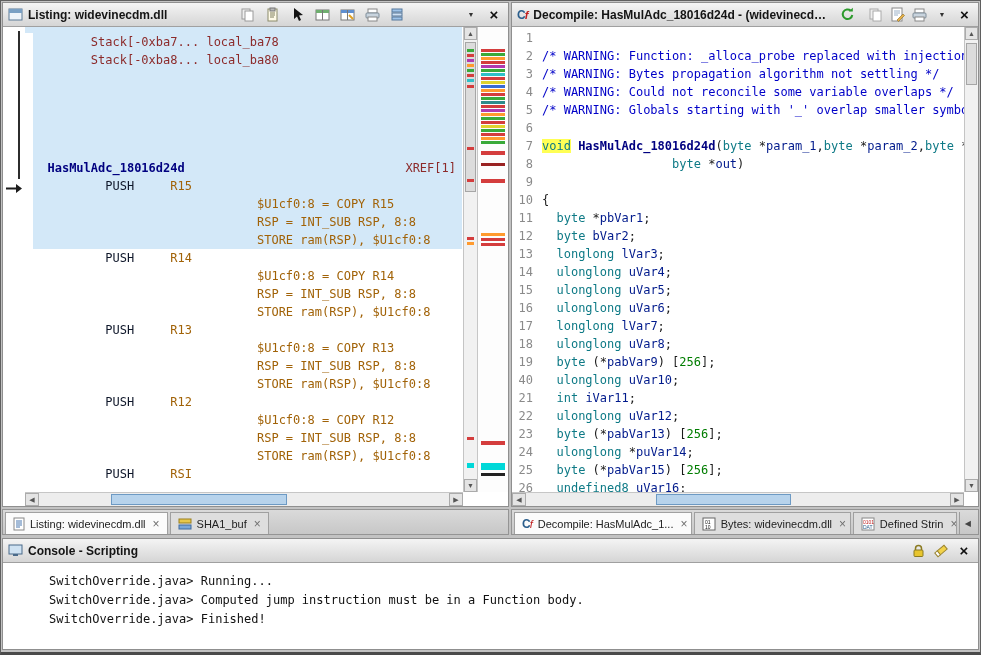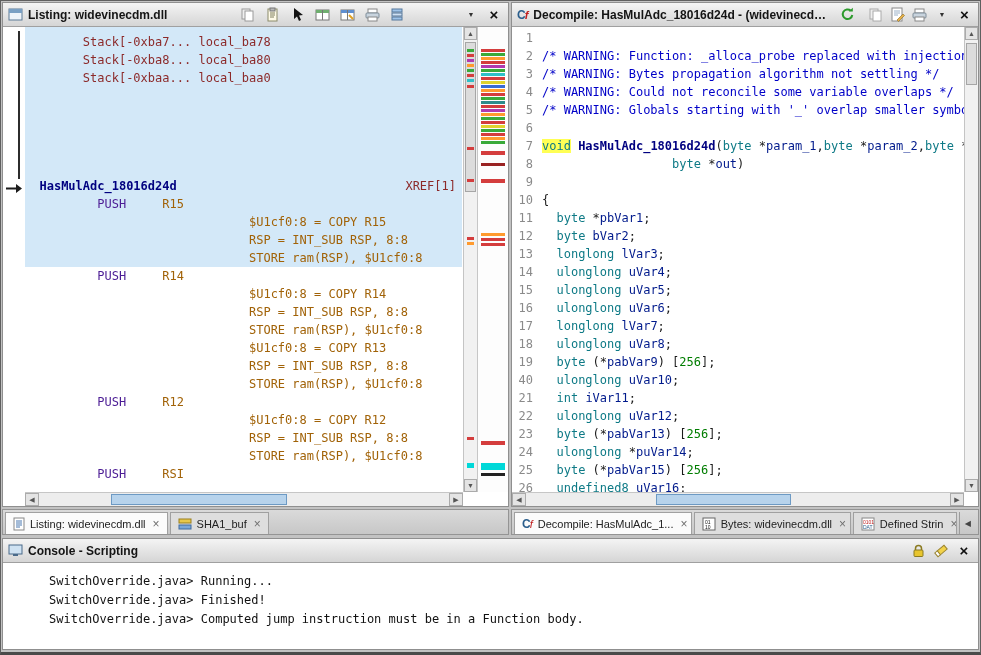--- a/index.html
+++ b/index.html
@@ -33,28 +33,28 @@
   #listing-panel{ left:1px; top:1px; width:507px; height:505px; }
   .pbody{ position:relative; height:calc(100% - 24px); background:#fff; overflow:hidden; }
   .gutter{ position:absolute; left:0; top:0; bottom:14px; width:22px; background:#fff; }
   .fn-bracket{ position:absolute; left:15px; top:4px; width:2px; height:148px; background:#2c2c2c; }
   .flow-arrow{ position:absolute; left:3px; top:153px; }
   #listing-lines{
     position:absolute; left:22px; right:46px; top:0; bottom:14px;
     overflow:hidden; font-family:"DejaVu Sans Mono", monospace; font-size:12px; line-height:18px;
   }
   #listing-lines::before{ content:""; display:block; height:6px; background:#d3e8f8; }
-  .lline{ height:18px; display:flex; justify-content:space-between; padding-right:6px; overflow:hidden; }
+  .lline{ height:18px; display:flex; justify-content:space-between; padding-right:6px; overflow:hidden;margin-left:8px; }
   .lline.sel{ background:#d3e8f8; }
   .lseg{ white-space:pre; }
   .c-pl{ color:#1a1a1a; }
   .c-st{ color:#8c2a2a; }
   .c-lb{ color:#000080; font-weight:bold; }
   .c-xr{ color:#8c2a2a; }
-  .c-mn{ color:#4c1d95; }
+  .c-mn{ color:#0f172a; }
   .c-rg{ color:#a16207; }
   .c-pc{ color:#a16207; }
   .vscroll{
     position:absolute; right:31px; top:0; bottom:14px; width:14px;
     background:#f1f1f1; border-left:1px solid #c4c4c4;
   }
   .sbtn{
     position:absolute; left:0; right:0; height:13px;
     background:#e4e4e4; border:1px solid #ababab;
     display:flex; align-items:center; justify-content:center;
@@ -207,23 +207,20 @@
         </span>
       </div>
       <div id="listing-lines">
           <div class="lline sel">
             <span class="lseg">        <span class="c-st">Stack[-0xba7...</span><span class="c-pl"> </span><span class="c-st">local_ba78</span></span>
           </div>
           <div class="lline sel">
             <span class="lseg">        <span class="c-st">Stack[-0xba8...</span><span class="c-pl"> </span><span class="c-st">local_ba80</span></span>
           </div>
           <div class="lline sel">
-            <span class="lseg">        <span class="c-st">Stack[-0xbaa...</span><span class="c-pl"> </span><span class="c-st">local_baa0</span></span>
-          </div>
-          <div class="lline sel">
             <span class="lseg"></span>
           </div>
           <div class="lline sel">
             <span class="lseg"></span>
           </div>
           <div class="lline sel">
             <span class="lseg"></span>
           </div>
           <div class="lline sel">
             <span class="lseg"></span>
@@ -251,20 +248,23 @@
             <span class="lseg">          <span class="c-mn">PUSH</span><span class="c-pl">     </span><span class="c-rg">R14</span></span>
           </div>
           <div class="lline">
             <span class="lseg">                               <span class="c-pc">$U1cf0:8 = COPY R14</span></span>
           </div>
           <div class="lline">
             <span class="lseg">                               <span class="c-pc">RSP = INT_SUB RSP, 8:8</span></span>
           </div>
           <div class="lline">
             <span class="lseg">                               <span class="c-pc">STORE ram(RSP), $U1cf0:8</span></span>
+          </div>
+          <div class="lline">
+            <span class="lseg">          <span class="c-mn">PUSH</span><span class="c-pl">     </span><span class="c-rg">R13</span></span>
           </div>
           <div class="lline">
             <span class="lseg">                               <span class="c-pc">$U1cf0:8 = COPY R13</span></span>
           </div>
           <div class="lline">
             <span class="lseg">                               <span class="c-pc">RSP = INT_SUB RSP, 8:8</span></span>
           </div>
           <div class="lline">
             <span class="lseg">                               <span class="c-pc">STORE ram(RSP), $U1cf0:8</span></span>
           </div>
@@ -607,18 +607,18 @@
               <rect x="2" y="5.5" width="3.2" height="5" fill="#fdfdfd" stroke="#9a8430"></rect>
             </g>
           </svg>
         </span>
       <span class="tbtn">
           <span class="xglyph">×</span>
         </span>
     </header>
     <div id="console-lines">
         <div class="cline">SwitchOverride.java&gt; Running...</div>
+        <div class="cline">SwitchOverride.java&gt; Computed jump instruction must be in a Function body.</div>
         <div class="cline">SwitchOverride.java&gt; Finished!</div>
-        <div class="cline">SwitchOverride.java&gt; Computed jump instruction must be in a Function body.</div>
       </div>
   </section>
 
 </div>
 
 </body></html>

